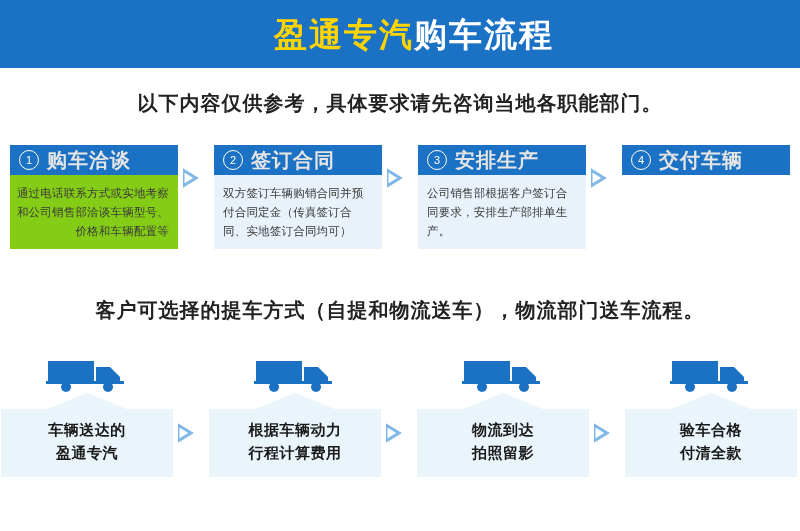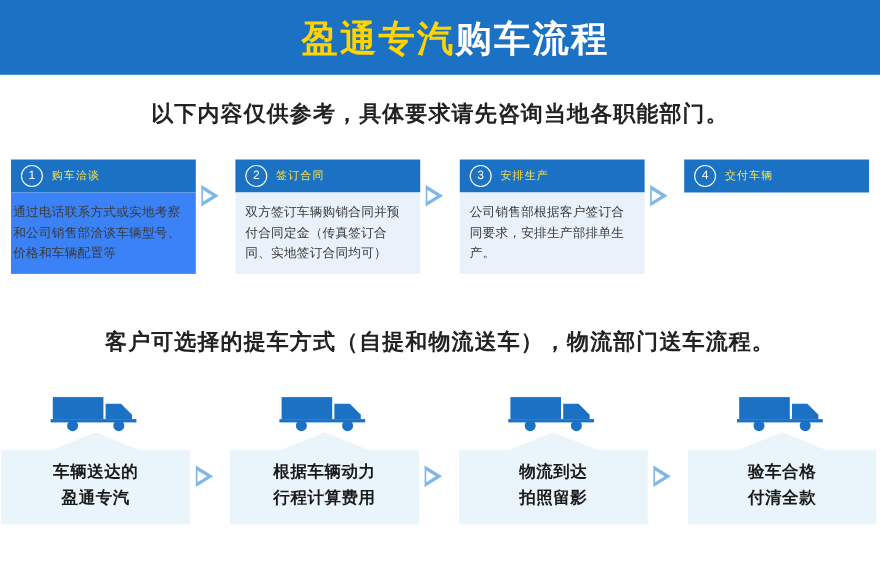--- a/index.html
+++ b/index.html
@@ -81,38 +81,39 @@
     border: 1.5px solid #ffffff;
     border-radius: 50%;
     color: #ffffff;
     font-size: 11px;
     line-height: 18px;
     text-align: center;
     margin-right: 8px;
     flex: none;
   }
   .card-head-title {
-    color: #fde047;
-    font-size: 10px;
-    font-weight: normal;
+    color: #e5e5e5;
+    font-size: 20px;
+    font-weight: bold;
     letter-spacing: 1px;
   }
   .card-body {
     background: #e9f2fb;
     min-height: 72px;
     padding: 9px 9px 8px 9px;
     box-sizing: border-box;
     font-size: 11.5px;
     color: #3a3a3a;
     line-height: 1.65;
     letter-spacing: 0.2px;
   }
   .card-body.plain {
-    background: #3b82f6;
+    background: #84cc16;
     padding-left: 2px;
+    text-align: right;
   }
   .arrow {
     width: 36px;
     height: 100px;
     display: flex;
     align-items: flex-start;
     justify-content: center;
     padding-top: 22px;
     box-sizing: border-box;
     flex: none;

